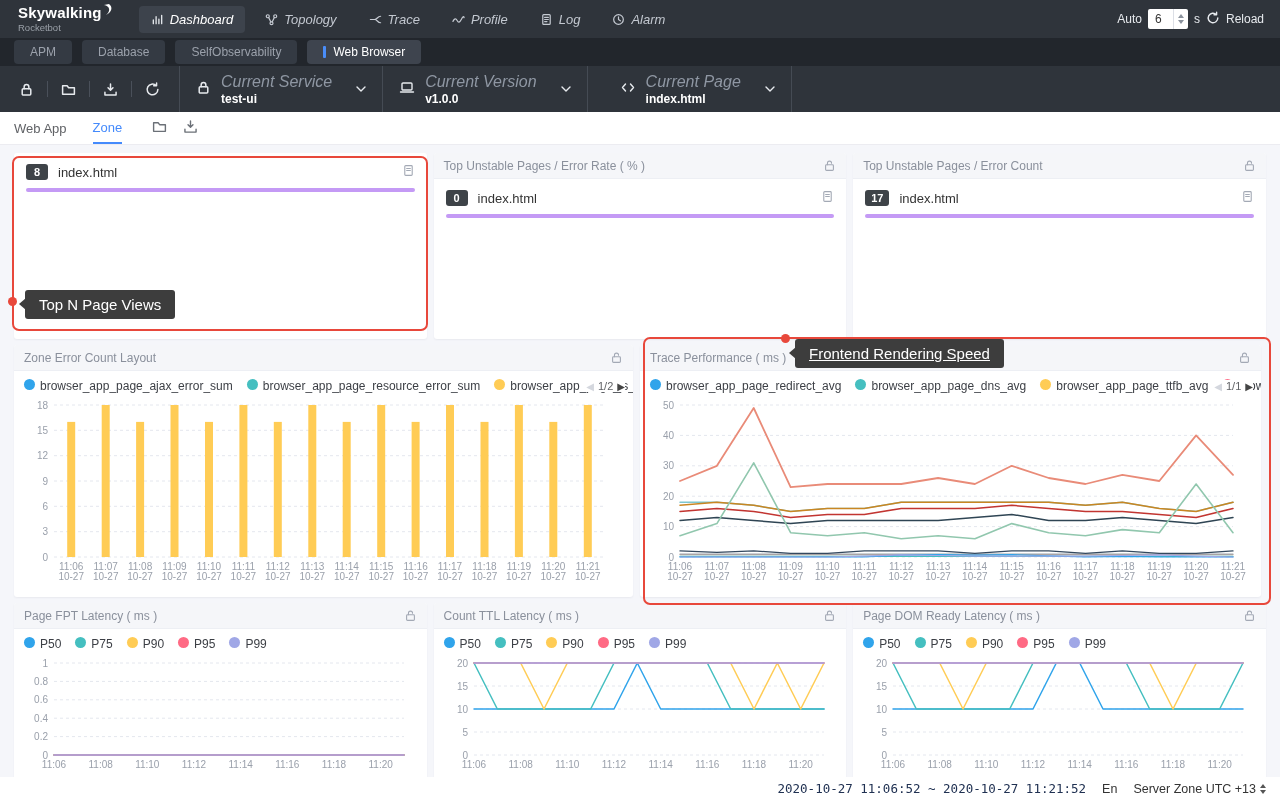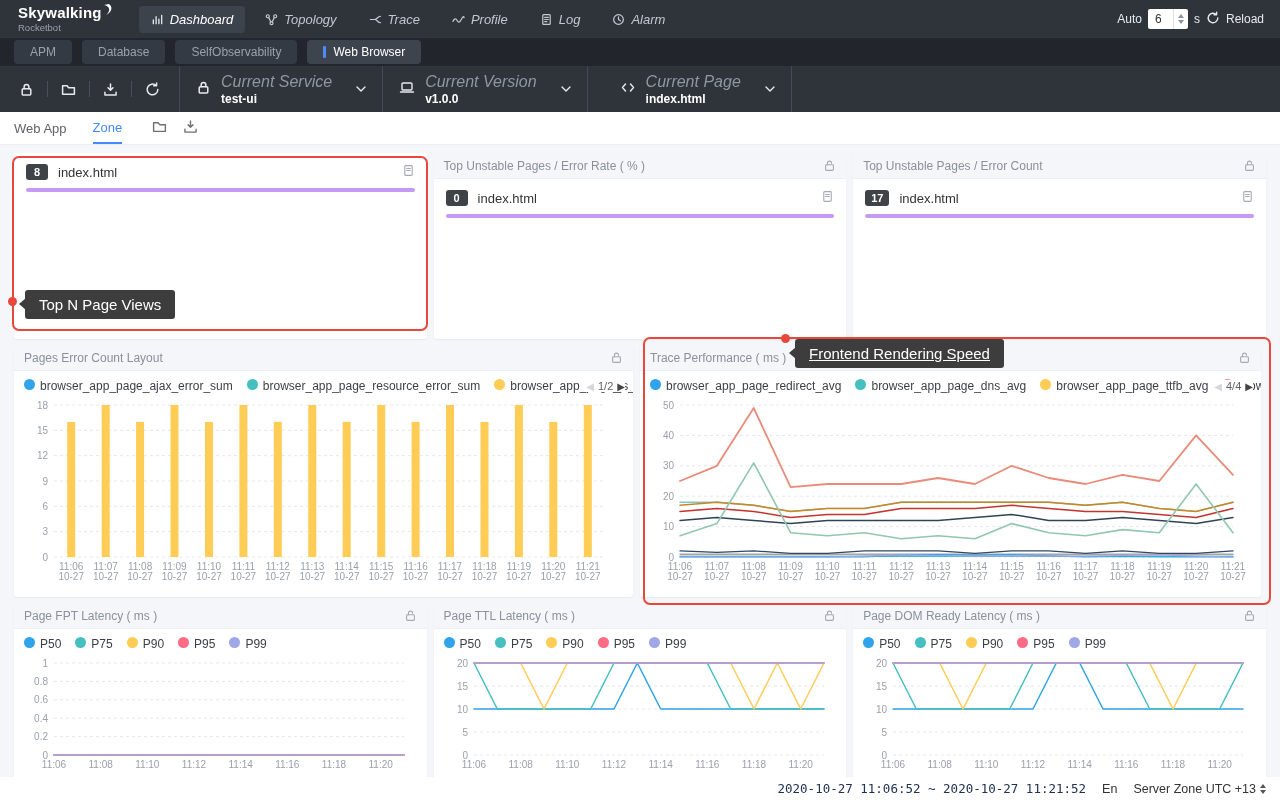--- a/index.html
+++ b/index.html
@@ -370,21 +370,21 @@
             </span>
           </div>
           <div class="rank-bar"></div>
         </div>
       </section>
     </div>
 
     <div class="row row2">
       <section class="card card-l">
         <div class="card-head">
-          <span class="card-title">Pages Error Count Layout</span>
+          <span class="card-title">Zone Error Count Layout</span>
           <span class="lock-btn">
             <svg width="13" height="13" viewBox="0 0 14 14">
                 <rect class="icon-stroke-lt" x="2.8" y="6.2" width="8.4" height="6" rx="1"></rect>
                 <path class="icon-stroke-lt" d="M4.8 6.2V4.5a2.2 2.2 0 0 1 4.4 0"></path>
               </svg>
           </span>
         </div>
         <div class="legend">
             <span class="leg"><i style="background:#30A4EB"></i>browser_app_page_ajax_error_sum</span>
             <span class="leg"><i style="background:#45BFC0"></i>browser_app_page_resource_error_sum</span>
@@ -454,21 +454,21 @@
               </svg>
           </span>
         </div>
         <div class="legend">
             <span class="leg"><i style="background:#30A4EB"></i>browser_app_page_redirect_avg</span>
             <span class="leg"><i style="background:#45BFC0"></i>browser_app_page_dns_avg</span>
             <span class="leg"><i style="background:#FFCC55"></i>browser_app_page_ttfb_avg</span>
             <span class="leg"><i style="background:#FF6A84"></i>browser_app_page_tcp_avg</span>
           <span class="pager">
             <span class="pg-arrow dis">◀</span>
-            <span>4/4</span>
+            <span>1/1</span>
             <span class="pg-arrow en">▶</span>
           </span>
         </div>
         <svg class="chart" width="601" height="188">
             <line x1="30" y1="160.0" x2="583" y2="160.0" stroke="#e4e7ee" stroke-dasharray="3 3"></line>
             <text x="24" y="163.5" text-anchor="end" font-size="10" fill="#9aa0ab" font-family="Liberation Sans, sans-serif">0</text>
             <line x1="30" y1="129.6" x2="583" y2="129.6" stroke="#e4e7ee" stroke-dasharray="3 3"></line>
             <text x="24" y="133.1" text-anchor="end" font-size="10" fill="#9aa0ab" font-family="Liberation Sans, sans-serif">10</text>
             <line x1="30" y1="99.2" x2="583" y2="99.2" stroke="#e4e7ee" stroke-dasharray="3 3"></line>
             <text x="24" y="102.7" text-anchor="end" font-size="10" fill="#9aa0ab" font-family="Liberation Sans, sans-serif">20</text>
@@ -551,21 +551,21 @@
             <text x="356.7" y="113" text-anchor="middle" font-size="10" fill="#9aa0ab" font-family="Liberation Sans, sans-serif">11:20</text>
             <polyline points="30.0,100.0 53.3,100.0 76.7,100.0 100.0,100.0 123.3,100.0 146.7,100.0 170.0,100.0 193.3,100.0 216.7,100.0 240.0,100.0 263.3,100.0 286.7,100.0 310.0,100.0 333.3,100.0 356.7,100.0 380.0,100.0" fill="none" stroke="#30A4EB" stroke-width="1.4" stroke-linejoin="round" stroke-linecap="round"></polyline>
             <polyline points="30.0,100.0 53.3,100.0 76.7,100.0 100.0,100.0 123.3,100.0 146.7,100.0 170.0,100.0 193.3,100.0 216.7,100.0 240.0,100.0 263.3,100.0 286.7,100.0 310.0,100.0 333.3,100.0 356.7,100.0 380.0,100.0" fill="none" stroke="#45BFC0" stroke-width="1.4" stroke-linejoin="round" stroke-linecap="round"></polyline>
             <polyline points="30.0,100.0 53.3,100.0 76.7,100.0 100.0,100.0 123.3,100.0 146.7,100.0 170.0,100.0 193.3,100.0 216.7,100.0 240.0,100.0 263.3,100.0 286.7,100.0 310.0,100.0 333.3,100.0 356.7,100.0 380.0,100.0" fill="none" stroke="#FFCC55" stroke-width="1.4" stroke-linejoin="round" stroke-linecap="round"></polyline>
             <polyline points="30.0,100.0 53.3,100.0 76.7,100.0 100.0,100.0 123.3,100.0 146.7,100.0 170.0,100.0 193.3,100.0 216.7,100.0 240.0,100.0 263.3,100.0 286.7,100.0 310.0,100.0 333.3,100.0 356.7,100.0 380.0,100.0" fill="none" stroke="#FF6A84" stroke-width="1.4" stroke-linejoin="round" stroke-linecap="round"></polyline>
             <polyline points="30.0,100.0 53.3,100.0 76.7,100.0 100.0,100.0 123.3,100.0 146.7,100.0 170.0,100.0 193.3,100.0 216.7,100.0 240.0,100.0 263.3,100.0 286.7,100.0 310.0,100.0 333.3,100.0 356.7,100.0 380.0,100.0" fill="none" stroke="#a0a7e6" stroke-width="1.4" stroke-linejoin="round" stroke-linecap="round"></polyline>
           </svg>
       </section>
       <section class="card">
         <div class="card-head">
-          <span class="card-title">Page TTL Latency ( ms )</span>
+          <span class="card-title">Count TTL Latency ( ms )</span>
           <span class="lock-btn">
             <svg width="13" height="13" viewBox="0 0 14 14">
                 <rect class="icon-stroke-lt" x="2.8" y="6.2" width="8.4" height="6" rx="1"></rect>
                 <path class="icon-stroke-lt" d="M4.8 6.2V4.5a2.2 2.2 0 0 1 4.4 0"></path>
               </svg>
           </span>
         </div>
         <div class="legend">
             <span class="leg"><i style="background:#30A4EB"></i>P50</span>
             <span class="leg"><i style="background:#45BFC0"></i>P75</span>

